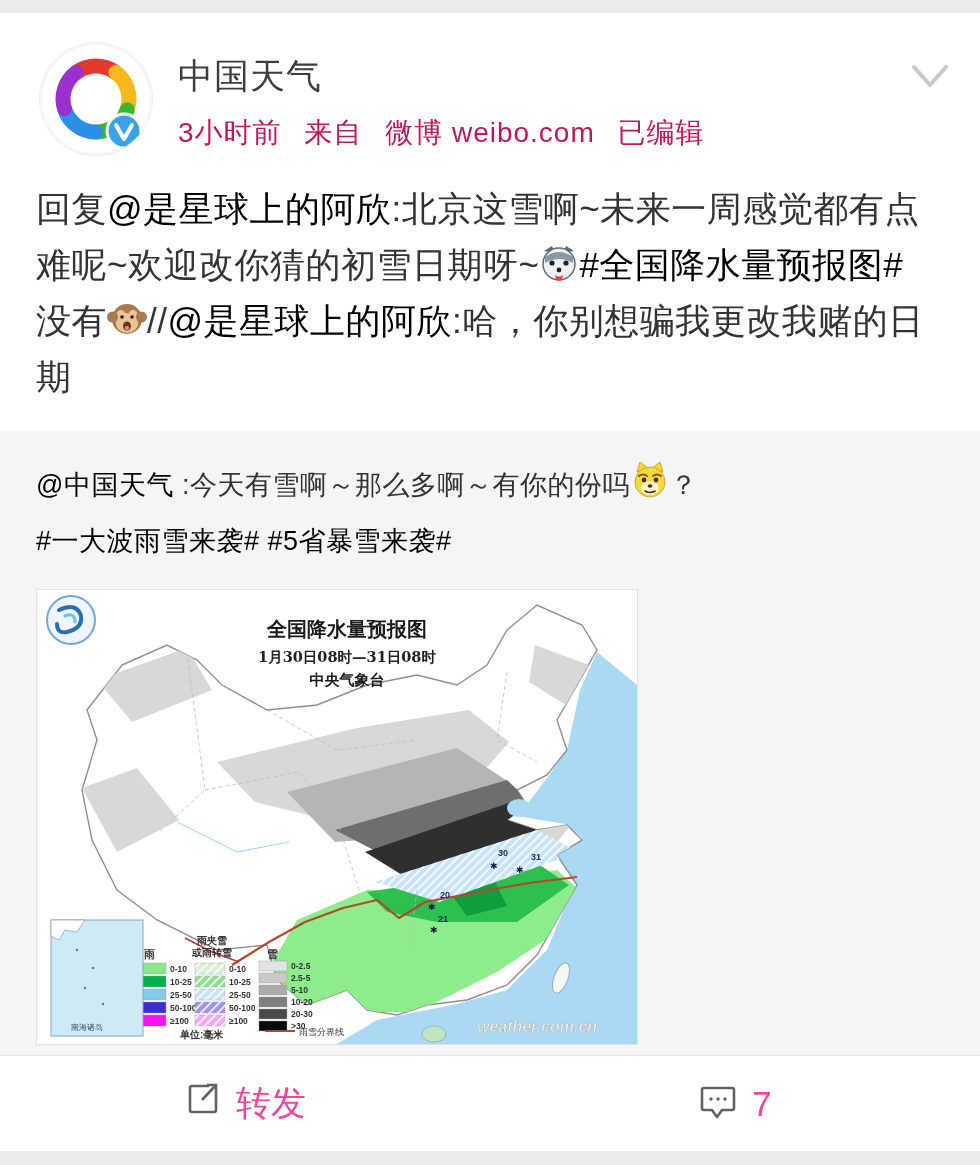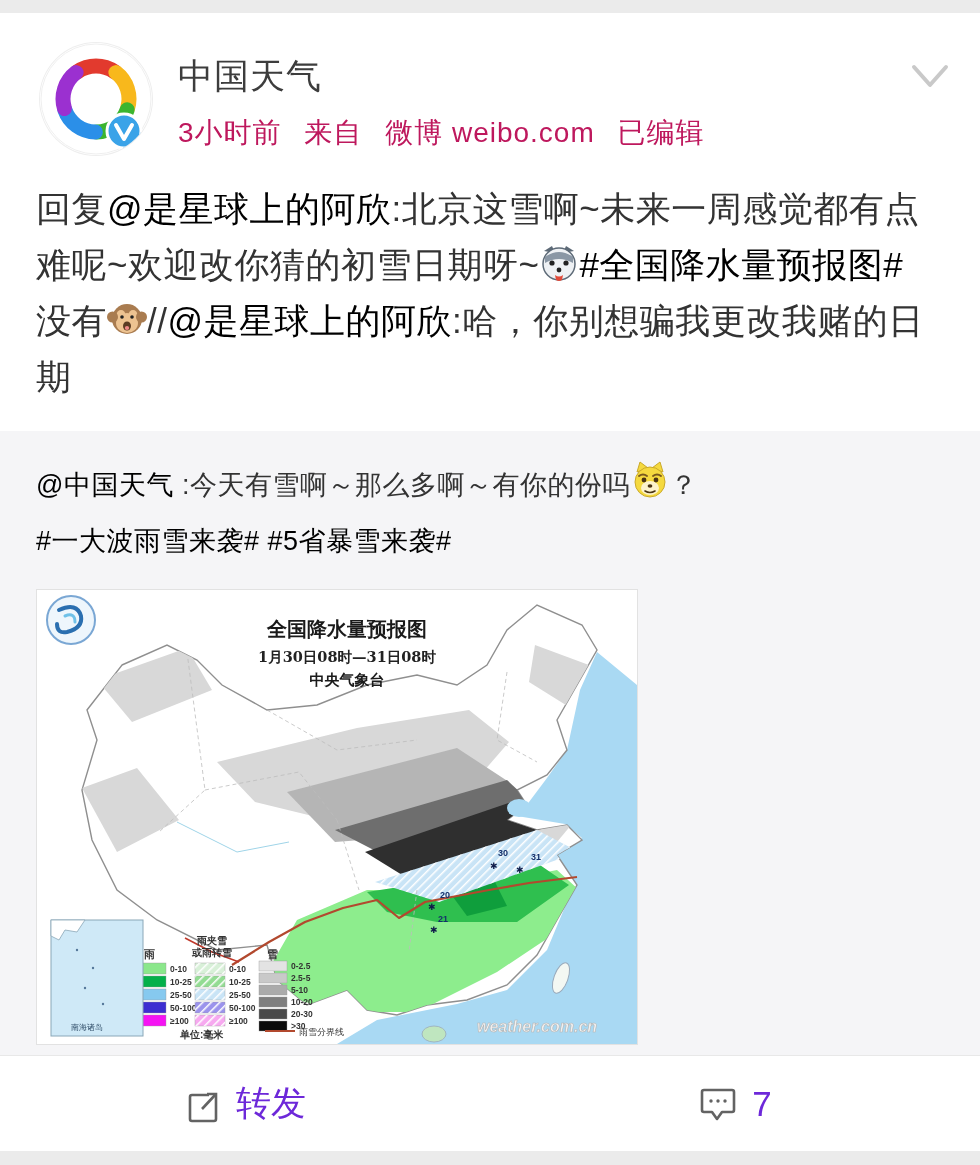--- a/index.html
+++ b/index.html
@@ -26,21 +26,21 @@
 
   
   .quote { margin-top:26px; background:#f5f5f7; padding:26px 36px 22px 36px; }
   .quote-text { font-size:27px; line-height:56px; color:#333; letter-spacing:0.5px; word-break:break-all; }
 
   .map-card { margin-top:20px; width:602px; height:456px; background:#ffffff; border:1px solid #e2e2e2; }
   .map-card svg { display:block; }
 
   
   .action-bar { position:absolute; left:0; bottom:14px; width:980px; height:96px; background:#fff; border-top:1px solid #e8e8e8; display:flex; align-items:center; }
-  .action { flex:1 1 0; display:flex; align-items:flex-end; justify-content:center; gap:14px; color:#6d28d9; font-size:35px; cursor:pointer; }
+  .action { flex:1 1 0; display:flex; align-items:flex-start; justify-content:center; gap:14px; color:#ec4899; font-size:35px; cursor:pointer; }
   .action svg { display:block; }
 </style>
 </head>
 <body>
 
 <div class="frame">
   <div class="edge-strip"></div>
 
   <div class="header">
     <div class="avatar-wrap">

